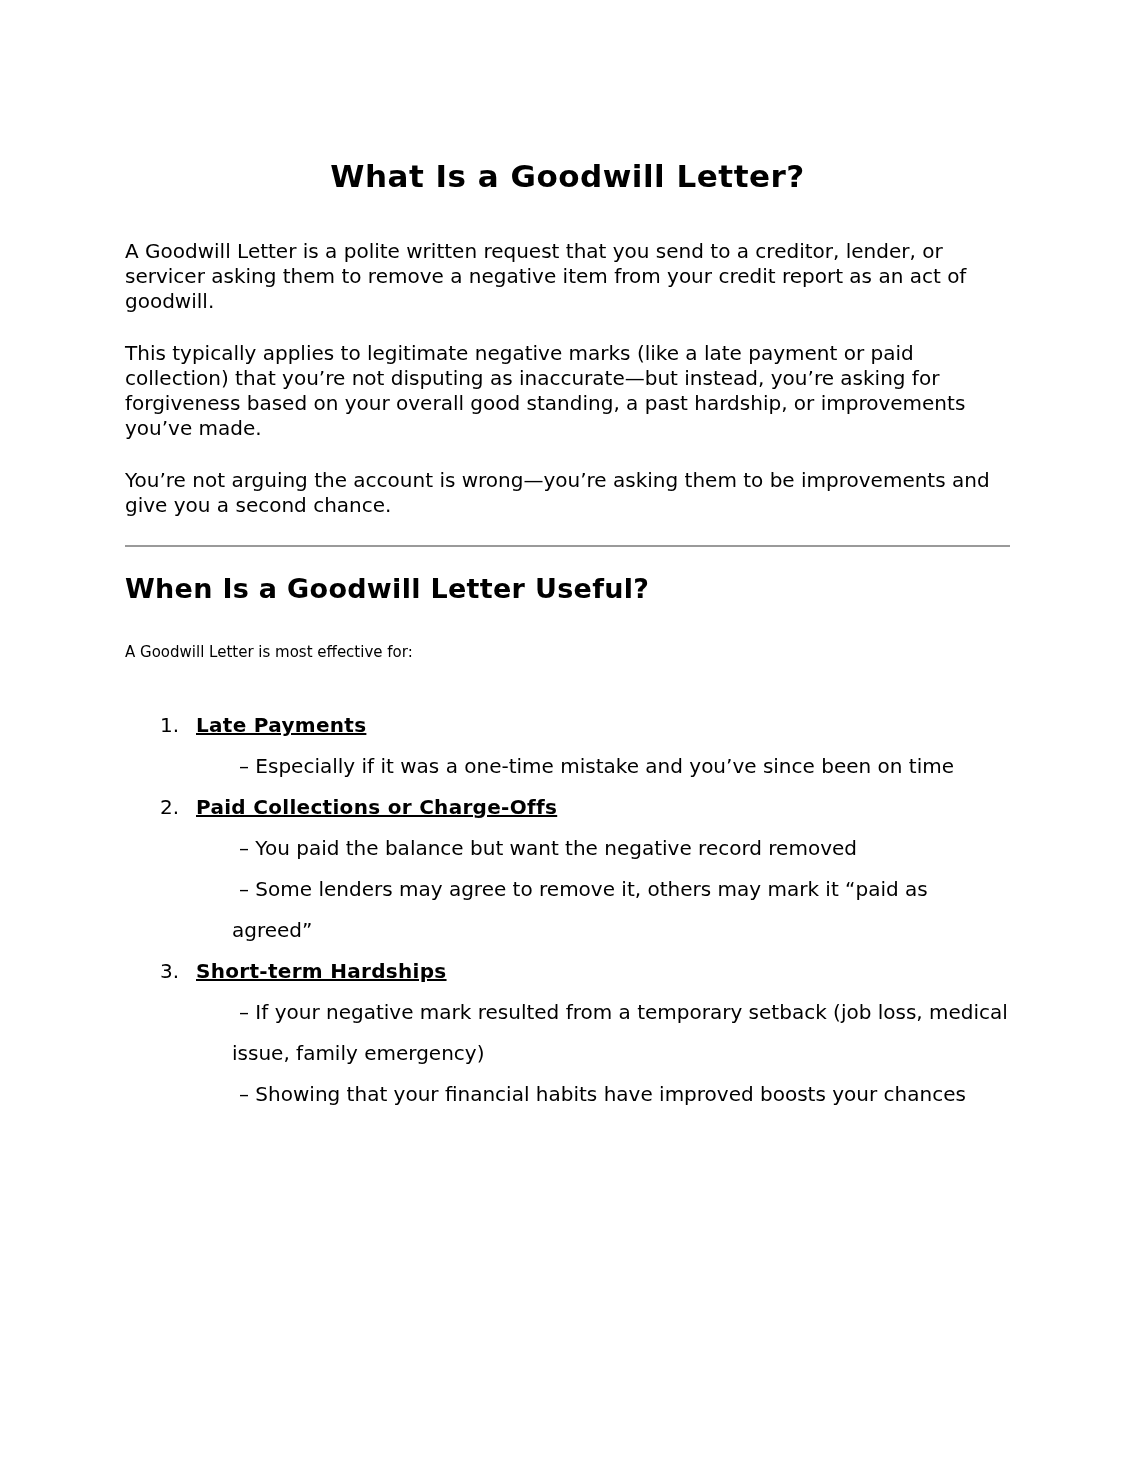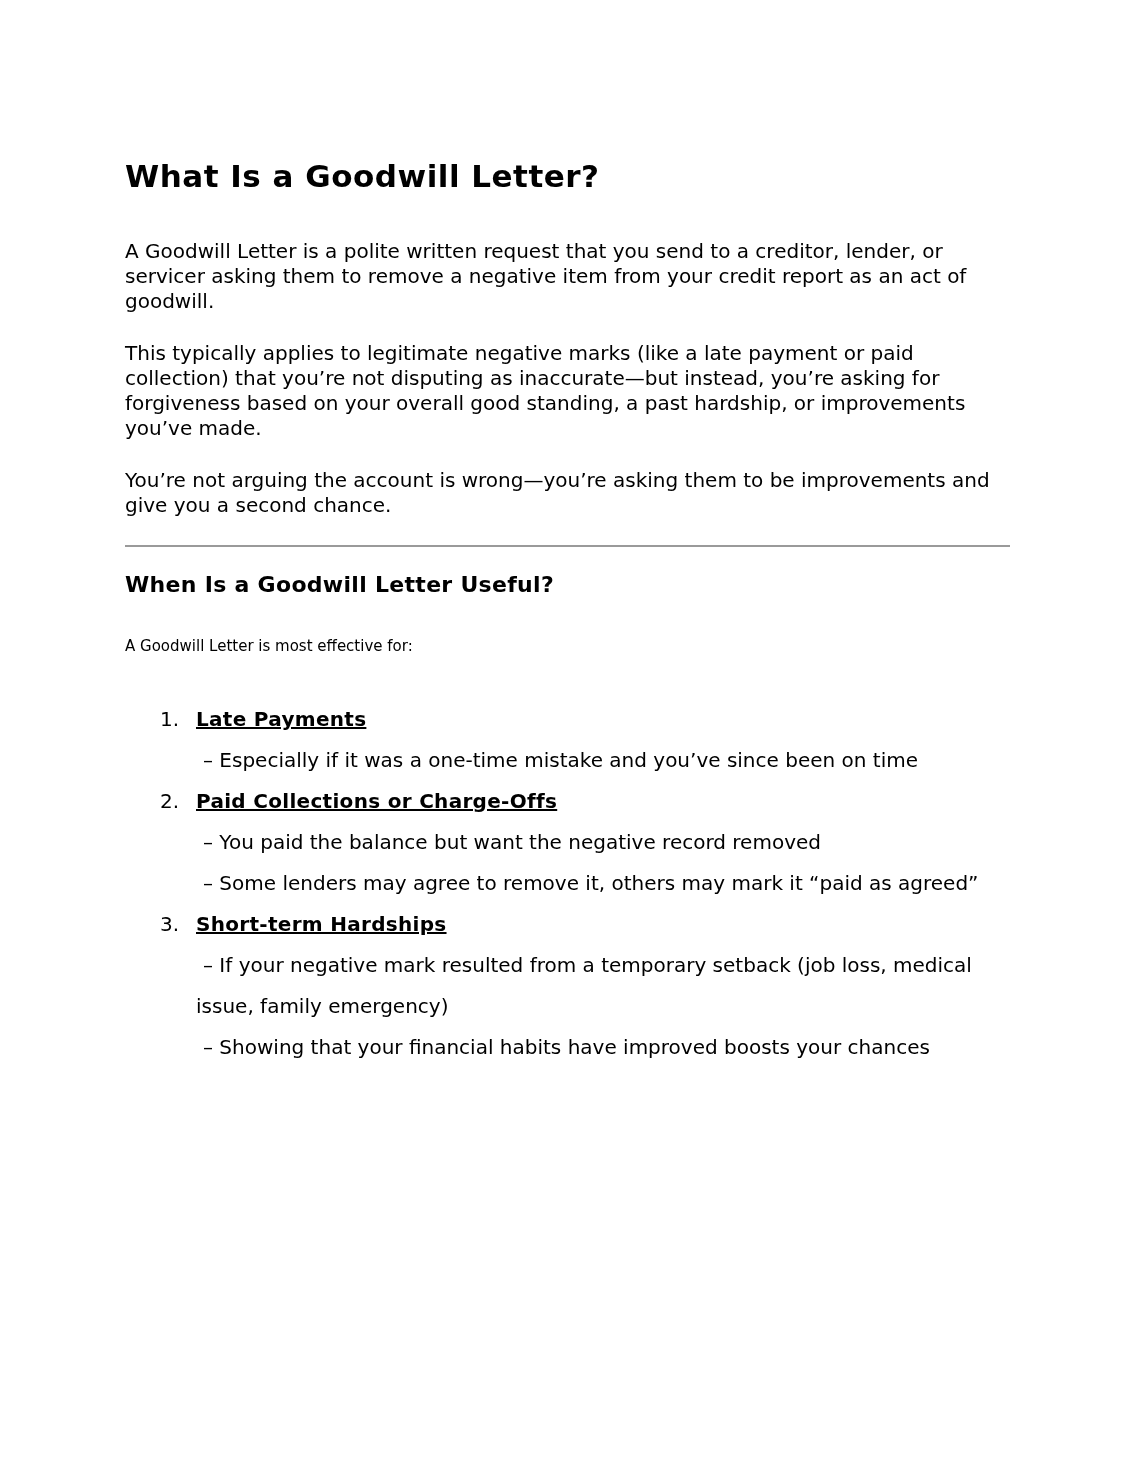--- a/index.html
+++ b/index.html
@@ -20,33 +20,34 @@
   .doc {
     box-sizing: border-box;
     padding: 158px 128px 0 125px;
   }
   .doc-title {
     font-size: 31px;
     font-weight: bold;
     line-height: 1.2;
     margin: 0 0 44px 0;
     letter-spacing: 0.5px;
+    text-align: center;
   }
   .para {
     font-size: 20px;
     line-height: 25px;
     margin: 0 0 27px 0;
   }
   .divider {
     border: none;
     border-top: 2px solid #9a9a9a;
     margin: 12px 0 24px 0;
   }
   .section-heading {
-    font-size: 22px;
+    font-size: 27px;
     font-weight: bold;
     line-height: 1.3;
     margin: 0 0 26px 0;
     letter-spacing: 0.3px;
   }
   .section-intro {
     font-size: 15px;
     line-height: 41px;
     margin: 0 0 32px 0;
   }
@@ -68,20 +69,21 @@
     flex: 1;
     min-width: 0;
   }
   .item-title {
     font-weight: bold;
     letter-spacing: 0.3px;
     text-decoration: underline;
   }
   .point {
     text-indent: 7px;
+    margin-left: 36px;
   }
 </style>
 </head>
 <body>
 
 <div class="page">
   <div class="doc">
 
     <h1 class="doc-title">What Is a Goodwill Letter?</h1>
 

